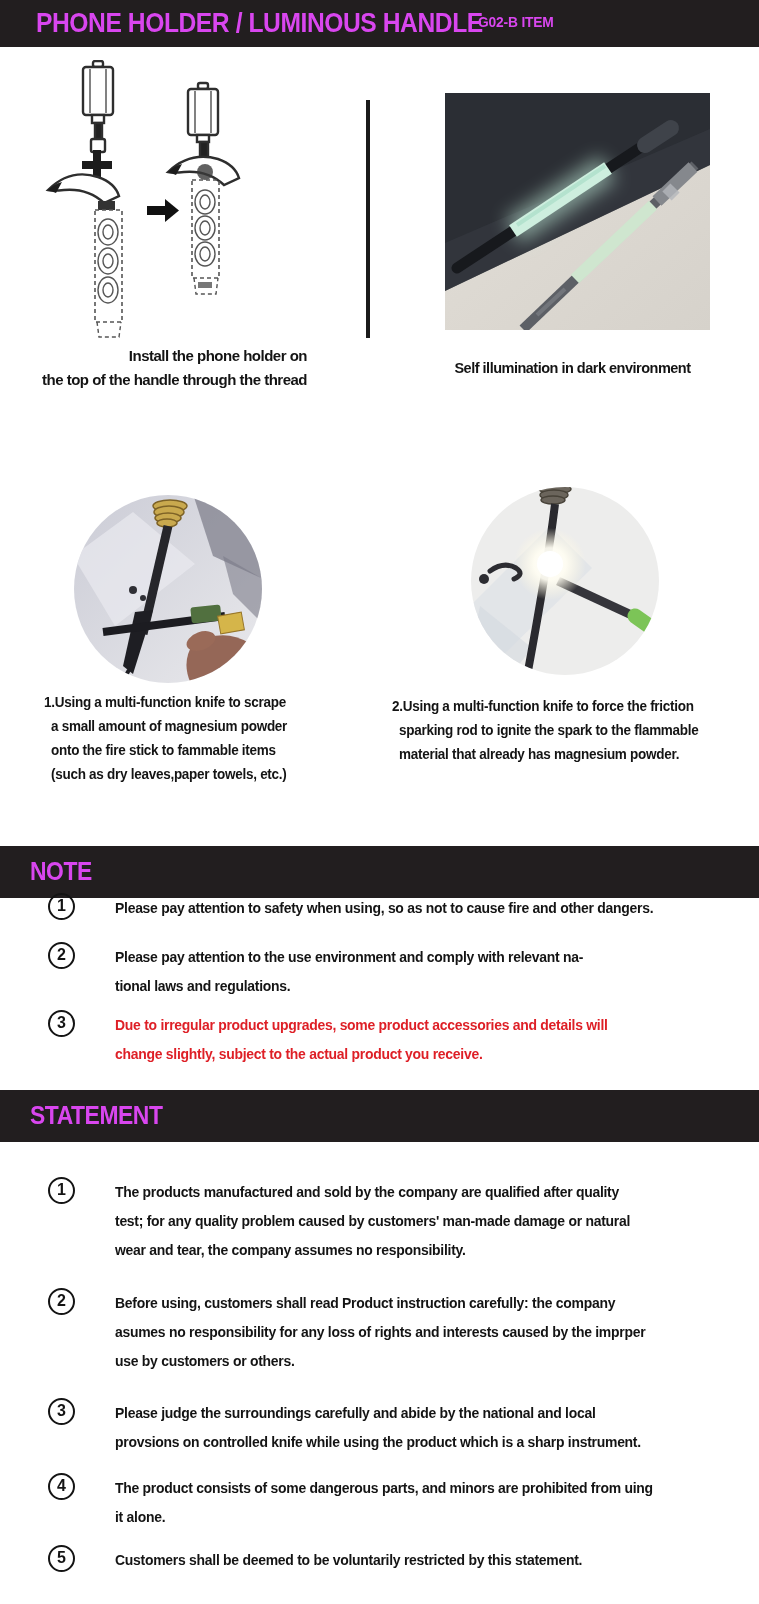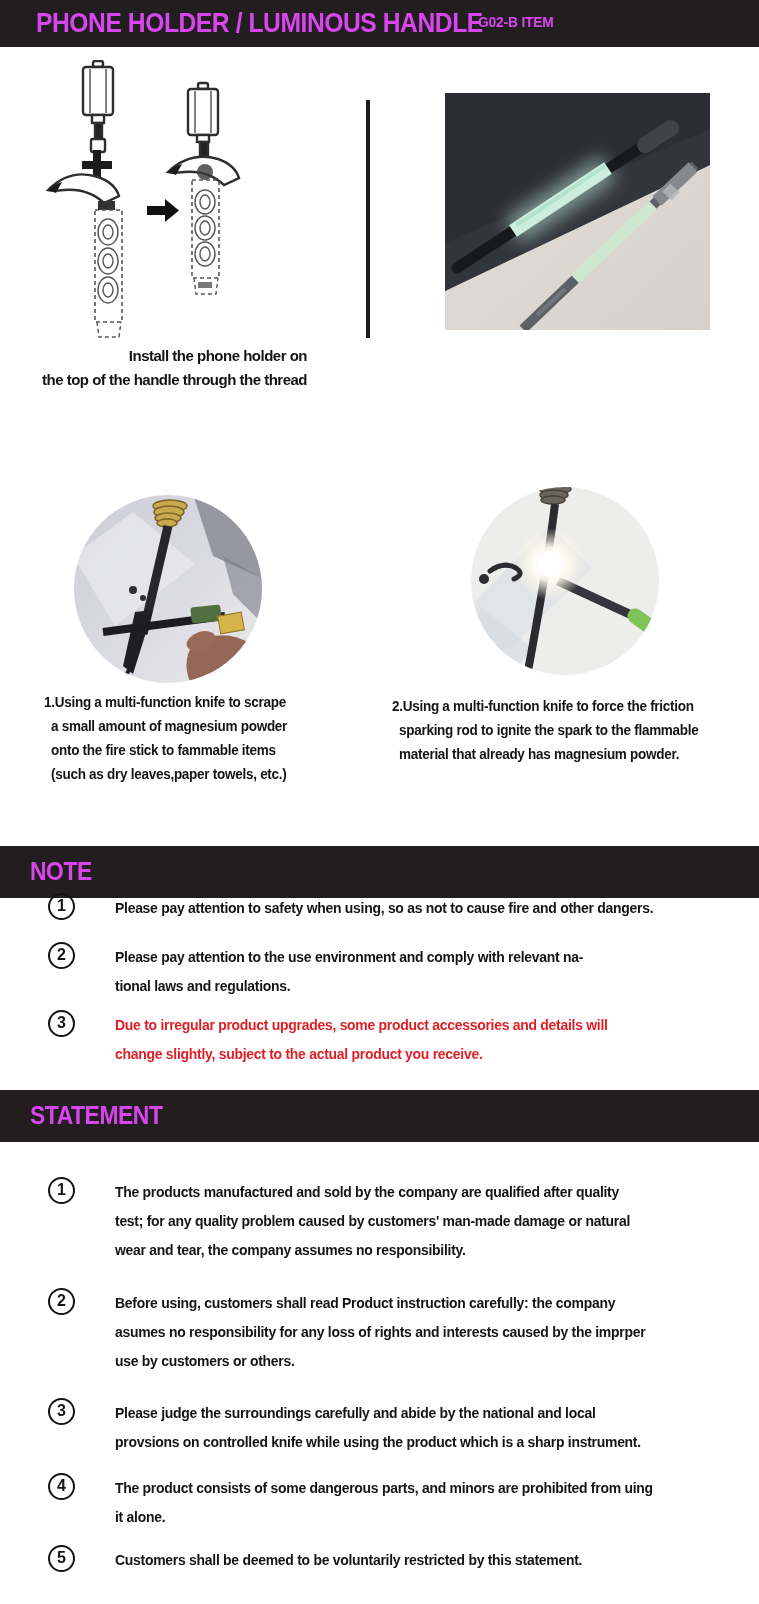--- a/index.html
+++ b/index.html
@@ -125,20 +125,21 @@
     <line x1="200" y1="52" x2="226" y2="35" stroke="#3f434a" stroke-width="16" stroke-linecap="round"></line>
     <line x1="78" y1="236" x2="250" y2="72" stroke="#5d6066" stroke-width="10"></line>
     <line x1="130" y1="186" x2="208" y2="112" stroke="#cfe6cf" stroke-width="12"></line>
     <line x1="212" y1="108" x2="248" y2="74" stroke="#85888d" stroke-width="13"></line>
     <line x1="222" y1="103" x2="230" y2="95" stroke="#b4b7bc" stroke-width="13" opacity=".8"></line>
     <line x1="92" y1="222" x2="120" y2="196" stroke="#7c7f85" stroke-width="4" opacity=".7"></line>
   </svg>
 
   <div class="txt cap center" style="left:22px;top:344px;width:285px;transform:scaleX(1);letter-spacing:-.5px;text-align:right;">Install the phone holder on
 the top of the handle through the thread</div>
+  <div class="txt cap center" style="left:425px;top:356px;width:295px;transform:scaleX(1);font-size:14.5px;letter-spacing:-.5px;">Self illumination in dark environment</div>
 
 
   <svg style="left:73px;top:494px" width="190" height="190" viewBox="0 0 190 190">
     <defs>
       <clipPath id="c1">
           <circle cx="95" cy="95" r="94"></circle>
         </clipPath>
       <linearGradient id="g1" x1="0" y1="0" x2="1" y2="1">
         <stop offset="0" stop-color="#cbccd6"></stop>
           <stop offset="1" stop-color="#e9e9ec"></stop>

